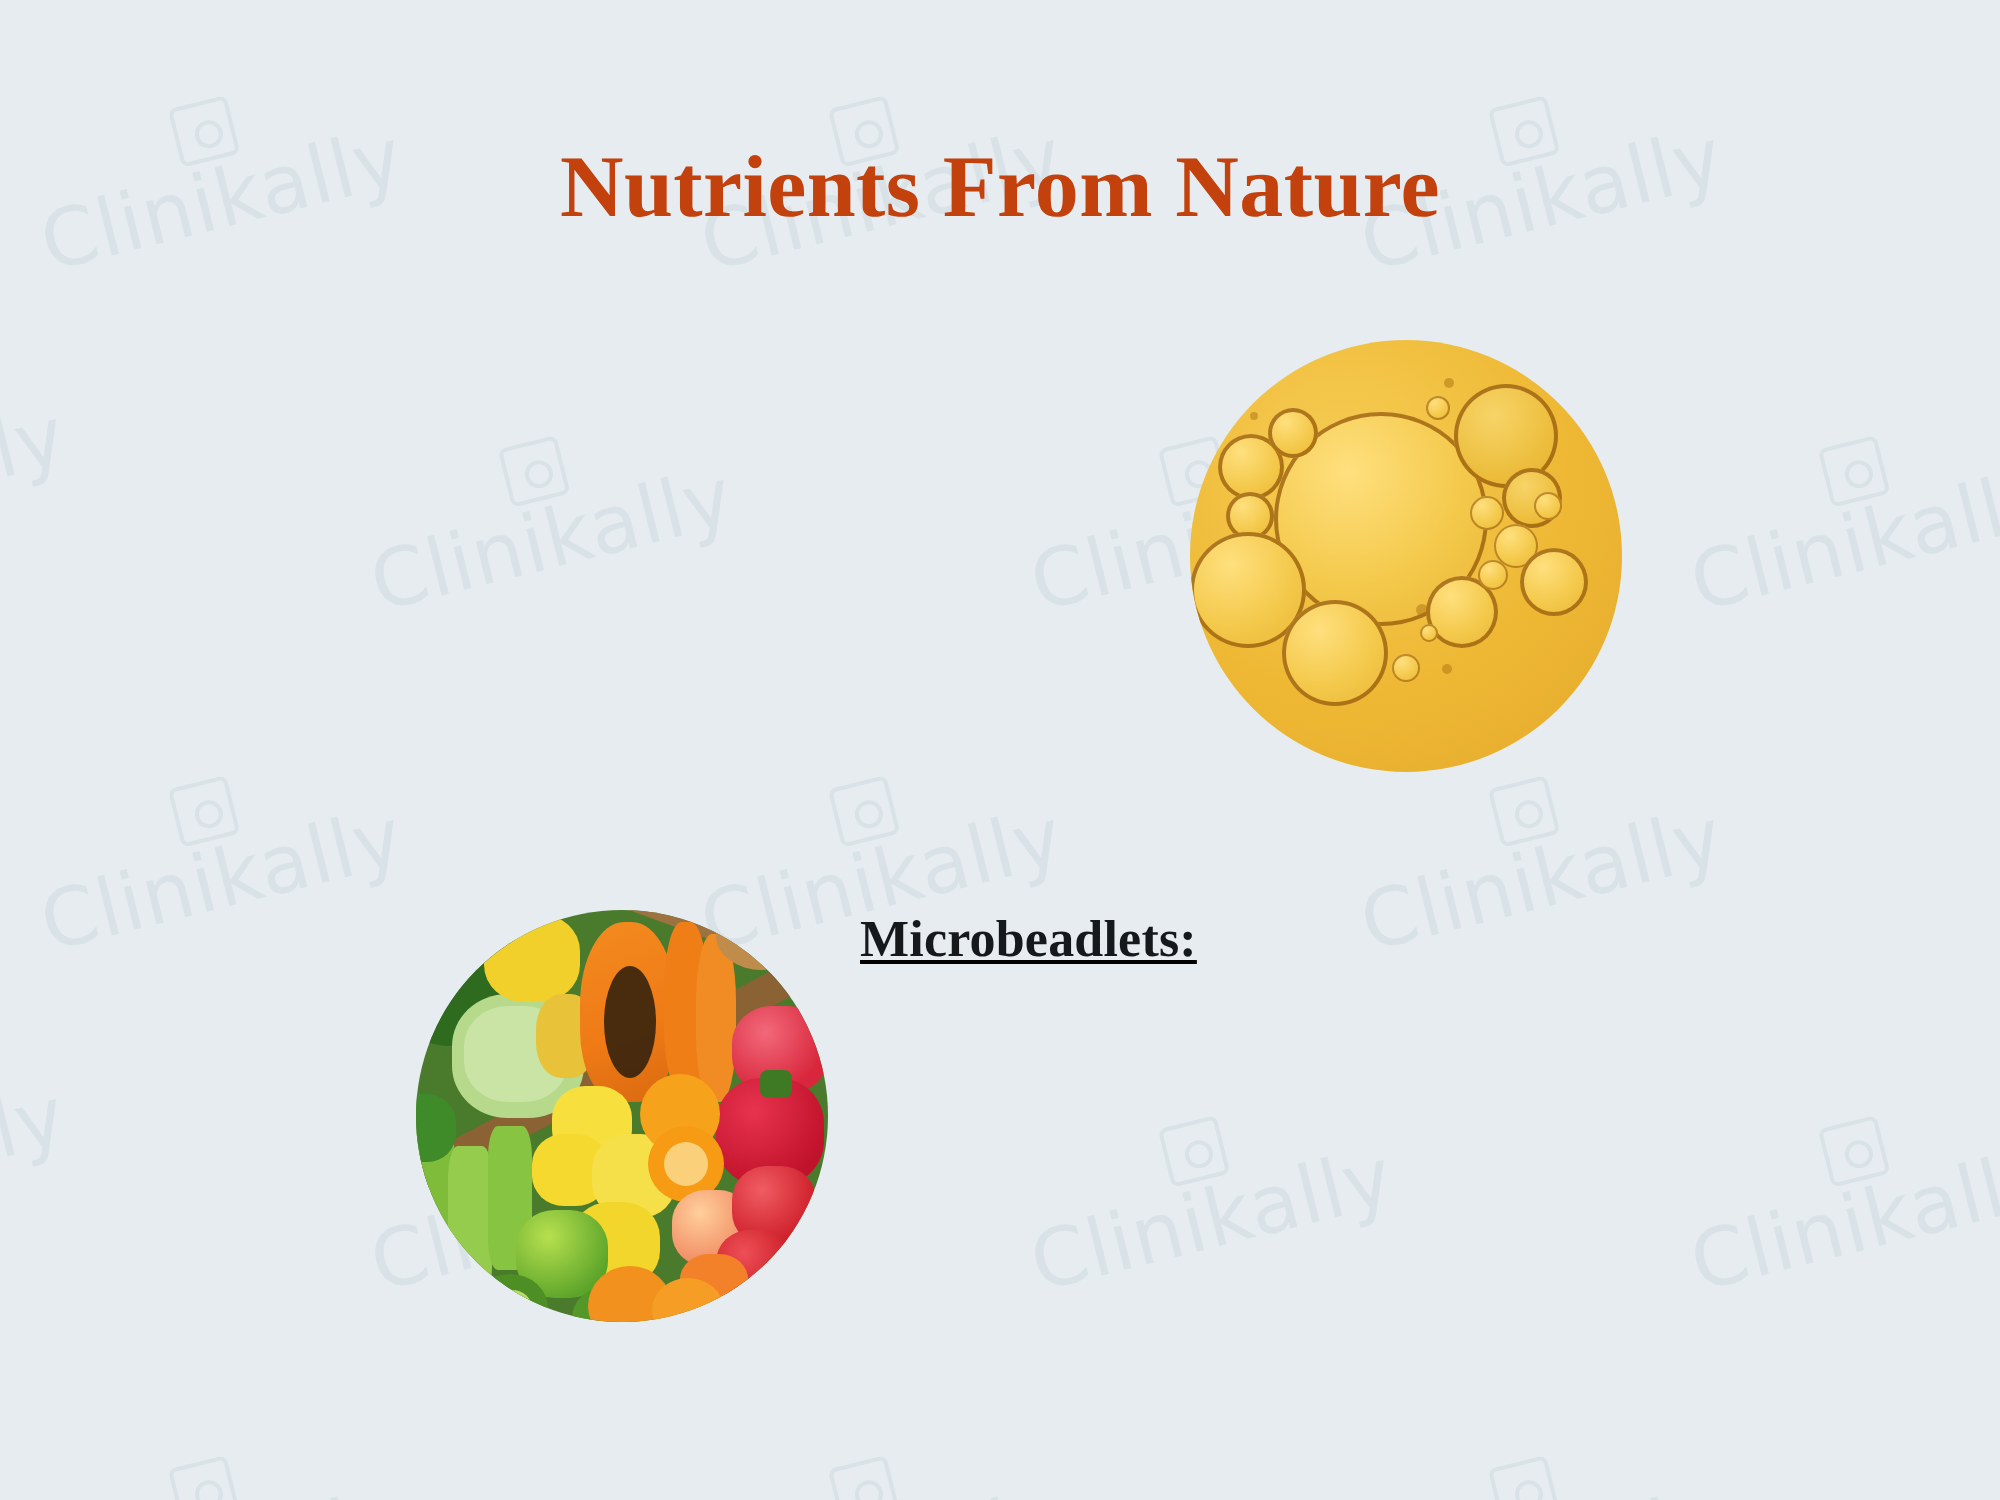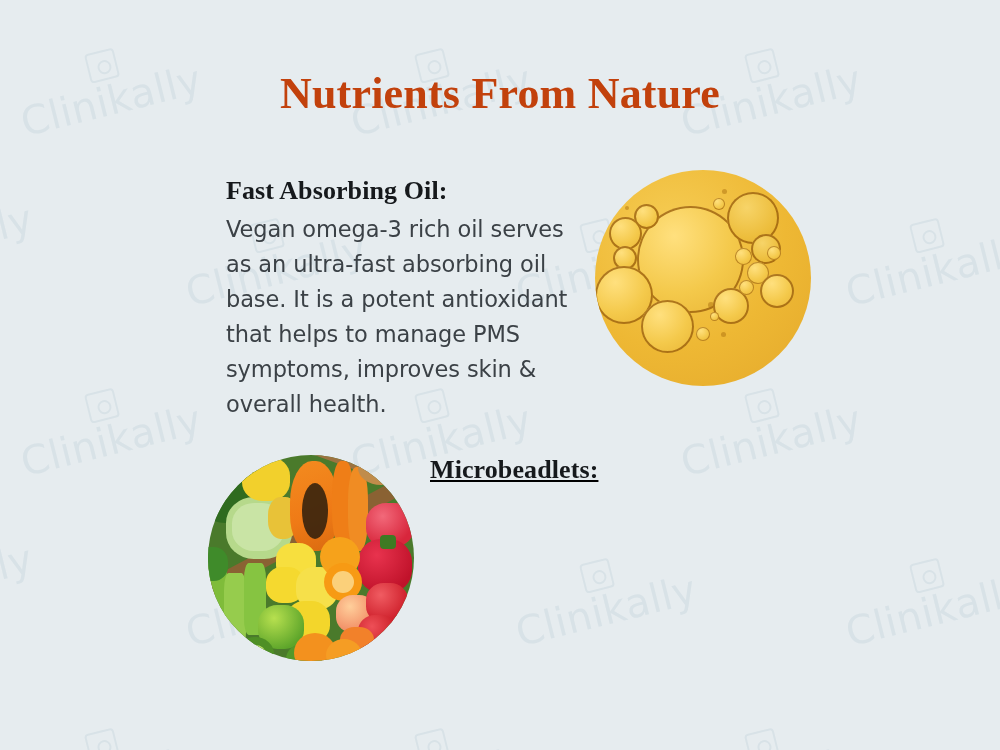--- a/index.html
+++ b/index.html
@@ -239,24 +239,20 @@
         <div class="wm-mark" data-interactable="false" style="border-color: rgb(216, 226, 231);"></div>
         <div class="wm-text" data-interactable="false">Clinikally</div>
       </div>
       <div class="wm" data-interactable="false" style="left: 1155px; top: 850px; color: rgb(216, 226, 231); transform: rotate(-14deg);"></div>
     </div>
 
   <div id="content" data-interactable="false">
 
     <div id="page-title" data-interactable="false">Nutrients From Nature</div>
 
-    <div id="block-oil" data-interactable="false">
-      <h2 class="section-heading" data-interactable="false">Fast Absorbing Oil:</h2>
-      <p class="section-body" data-interactable="false">Vegan omega-3 rich oil serves as an ultra-fast absorbing oil base. It is a potent antioxidant that helps to manage PMS symptoms, improves skin &amp; overall health.</p>
-    </div>
 
     <div id="photo-oil" class="photo-circle" data-interactable="false">
 
       <div class="bub" style="left:42px;  top:36px;  width:107px; height:107px;" data-interactable="false"></div>
 
       <div class="bub dim" style="left:132px; top:22px;  width:52px;  height:52px;" data-interactable="false"></div>
       <div class="bub dim" style="left:156px; top:64px;  width:30px;  height:30px;" data-interactable="false"></div>
 
       <div class="bub" style="left:14px;  top:47px;  width:33px;  height:33px;" data-interactable="false"></div>
       <div class="bub" style="left:39px;  top:34px;  width:25px;  height:25px;" data-interactable="false"></div>

